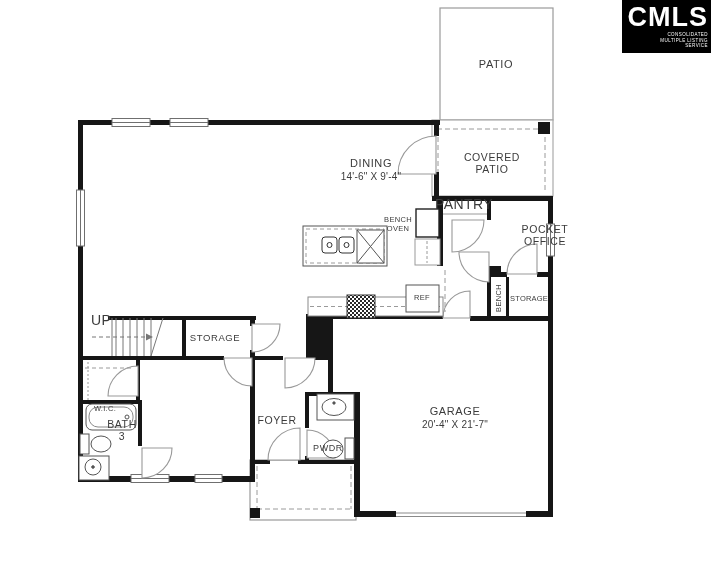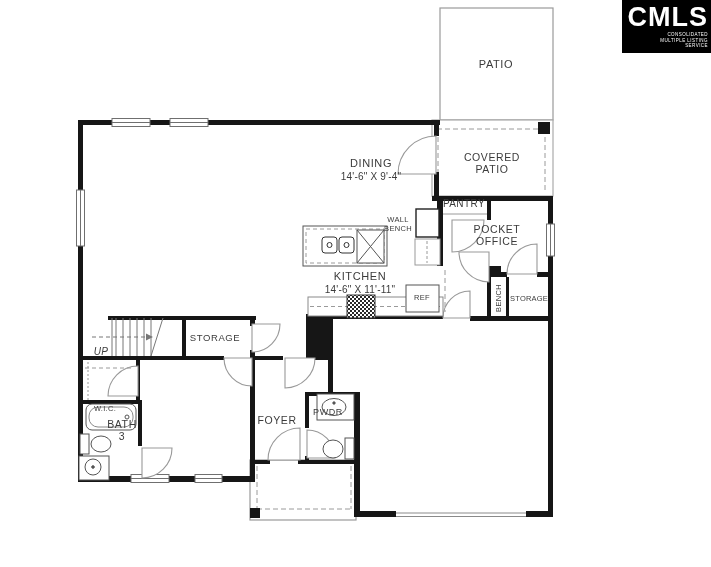--- a/index.html
+++ b/index.html
@@ -6,21 +6,21 @@
   .stage{position:relative;width:711px;height:567px;background:#ffffff;overflow:hidden;
          font-family:"Liberation Sans", sans-serif;}
   .plan-svg{position:absolute;left:0;top:0;}
   .lbl{position:absolute;transform:translate(-50%,-50%);color:#3b3b3b;text-align:center;
        line-height:1.18;white-space:nowrap;letter-spacing:.6px;}
   .lbl .dims{letter-spacing:.2px;}
   .wrap{white-space:normal;}
   .room-name{font-size:11px;font-weight:500;}
   .room-dims{font-size:10px;margin-top:1px;}
   .mid{font-size:10.5px;font-weight:500;}
-  .small{font-size:10px;letter-spacing:.4px;}
+  .small{font-size:14px;letter-spacing:.4px;}
   .tiny{font-size:7.5px;letter-spacing:.3px;}
   .rot{transform:translate(-50%,-50%) rotate(-90deg);}
   .logo{position:absolute;right:0;top:0;width:89px;height:53px;background:#000;color:#fff;
         display:flex;flex-direction:column;align-items:flex-end;justify-content:center;
         padding:0 3px 0 0;box-sizing:border-box;}
   .logo-brand{font-size:27px;font-weight:700;letter-spacing:1px;line-height:1;}
   .logo-tag{font-size:4.5px;letter-spacing:.45px;text-align:right;width:56px;line-height:1.3;
             white-space:normal;margin-top:1px;}
 </style>
 </head>
@@ -193,44 +193,44 @@
 
 <div class="lbl room-name" style="left:496px;top:64px;">PATIO</div>
 <div class="lbl mid wrap" style="left:492px;top:163px;width:64px;">COVERED PATIO</div>
 
 <div class="lbl" style="left:371px;top:170px;">
   <div class="room-name">DINING</div>
   <div class="room-dims dims">14'-6" X 9'-4"</div>
 </div>
 
 
-<div class="lbl" style="left:360px;top:283px;">
-  <div class="room-name">KITCHEN</div>
-  <div class="room-dims dims">14'-6" X 11'-11"</div>
-</div>
-
-<div class="lbl tiny wrap" style="left:398px;top:225px;width:36px;">WALL BENCH</div>
+
+<div class="lbl tiny wrap" style="left:398px;top:225px;width:36px;">BENCH OVEN</div>
 <div class="lbl small" style="left:464px;top:204px;">PANTRY</div>
-<div class="lbl mid wrap" style="left:497px;top:235px;width:56px;">POCKET OFFICE</div>
+<div class="lbl mid wrap" style="left:545px;top:235px;width:56px;">POCKET OFFICE</div>
 <div class="lbl tiny rot" style="left:499px;top:298px;">BENCH</div>
 <div class="lbl small" style="left:529px;top:299px;letter-spacing:.2px;font-size:7.5px;">STORAGE</div>
 <div class="lbl" style="left:215px;top:338px;font-size:9.5px;">STORAGE</div>
-<div class="lbl small" style="left:101px;top:352px;font-style:italic;">UP</div>
+<div class="lbl small" style="left:101px;top:320px;">UP</div>
 <div class="lbl tiny" style="left:422px;top:298px;">REF</div>
 <div class="lbl tiny" style="left:105px;top:409px;">W.I.C.</div>
 
 <div class="lbl" style="left:122px;top:430px;">
   <div class="mid">BATH</div>
   <div class="mid">3</div>
 </div>
 
 
 <div class="lbl mid" style="left:277px;top:420px;">FOYER</div>
-<div class="lbl" style="left:328px;top:412px;font-size:9px;">PWDR</div>
-
+<div class="lbl" style="left:328px;top:448px;font-size:9px;">PWDR</div>
+
+<div class="lbl" style="left:455px;top:418px;">
+  <div class="room-name">GARAGE</div>
+  <div class="room-dims dims">20'-4" X 21'-7"</div>
+</div>
 
 
 <div class="logo">
   <div class="logo-brand">CMLS</div>
   <div class="logo-tag">CONSOLIDATED MULTIPLE LISTING SERVICE</div>
 </div>
 
 </div>
 
 </body></html>

